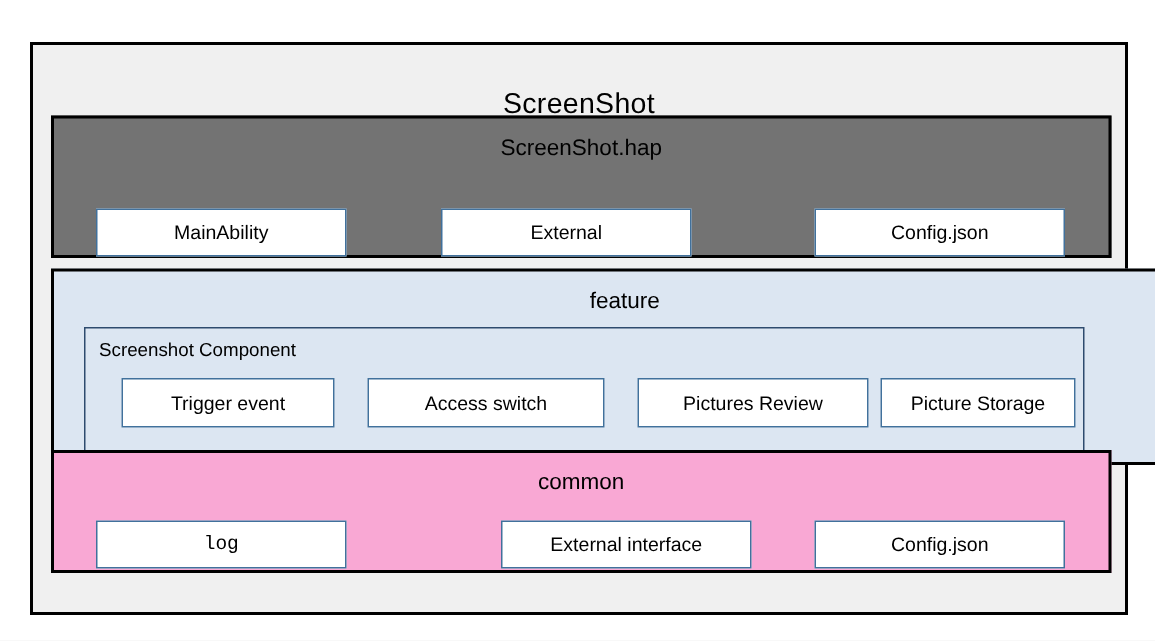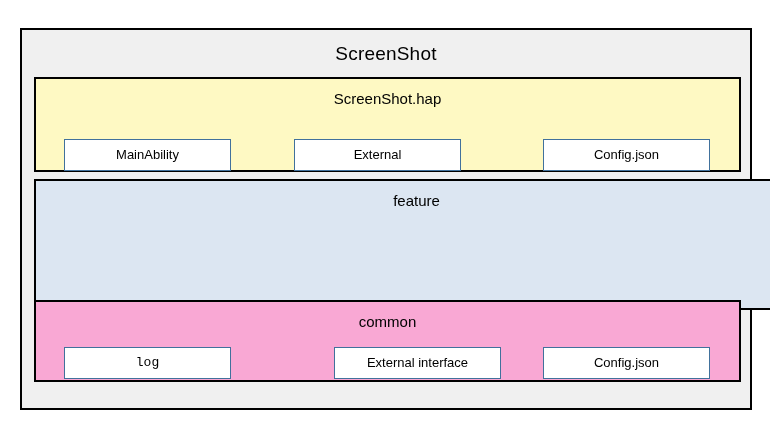--- a/index.html
+++ b/index.html
@@ -24,37 +24,37 @@
     height: 382px;
     background: #f0f0f0;
     border: 2px solid #000000;
     box-sizing: border-box;
   }
 
   .root-title {
     text-align: center;
     font-size: 19px;
     line-height: 19px;
-    padding-top: 14px;
+    padding-top: 30px;
     color: #000000;
     letter-spacing: 0.2px;
   }
 
   
   .panel {
     position: absolute;
     box-sizing: border-box;
     border: 2px solid #000000;
   }
   .panel-hap {
     left: 12px;
     top: 47px;
     width: 707px;
     height: 95px;
-    background: #fef9c3;
+    background: #737373;
   }
   .panel-feature {
     left: 12px;
     top: 149px;
     width: 765px;
     height: 131px;
     background: #dce6f2;
   }
   .panel-common {
     left: 12px;
@@ -146,20 +146,30 @@
     <div class="leafrow hap-row">
       <div class="leafbox hap-b0">MainAbility</div>
       <div class="leafbox hap-b1">External</div>
       <div class="leafbox hap-b2">Config.json</div>
     </div>
   </div>
 
   <div class="panel panel-feature">
     <div class="panel-title">feature</div>
 
+    <div class="subframe">
+      <div class="subframe-title">Screenshot Component</div>
+
+      <div class="leafrow feat-row">
+        <div class="leafbox feat-b0">Trigger event</div>
+        <div class="leafbox feat-b1">Access switch</div>
+        <div class="leafbox feat-b2">Pictures Review</div>
+        <div class="leafbox feat-b3">Picture Storage</div>
+      </div>
+    </div>
   </div>
 
   <div class="panel panel-common">
     <div class="panel-title">common</div>
 
     <div class="leafrow com-row">
       <div class="leafbox com-b0">log</div>
       <div class="leafbox com-b1">External interface</div>
       <div class="leafbox com-b2">Config.json</div>
     </div>

